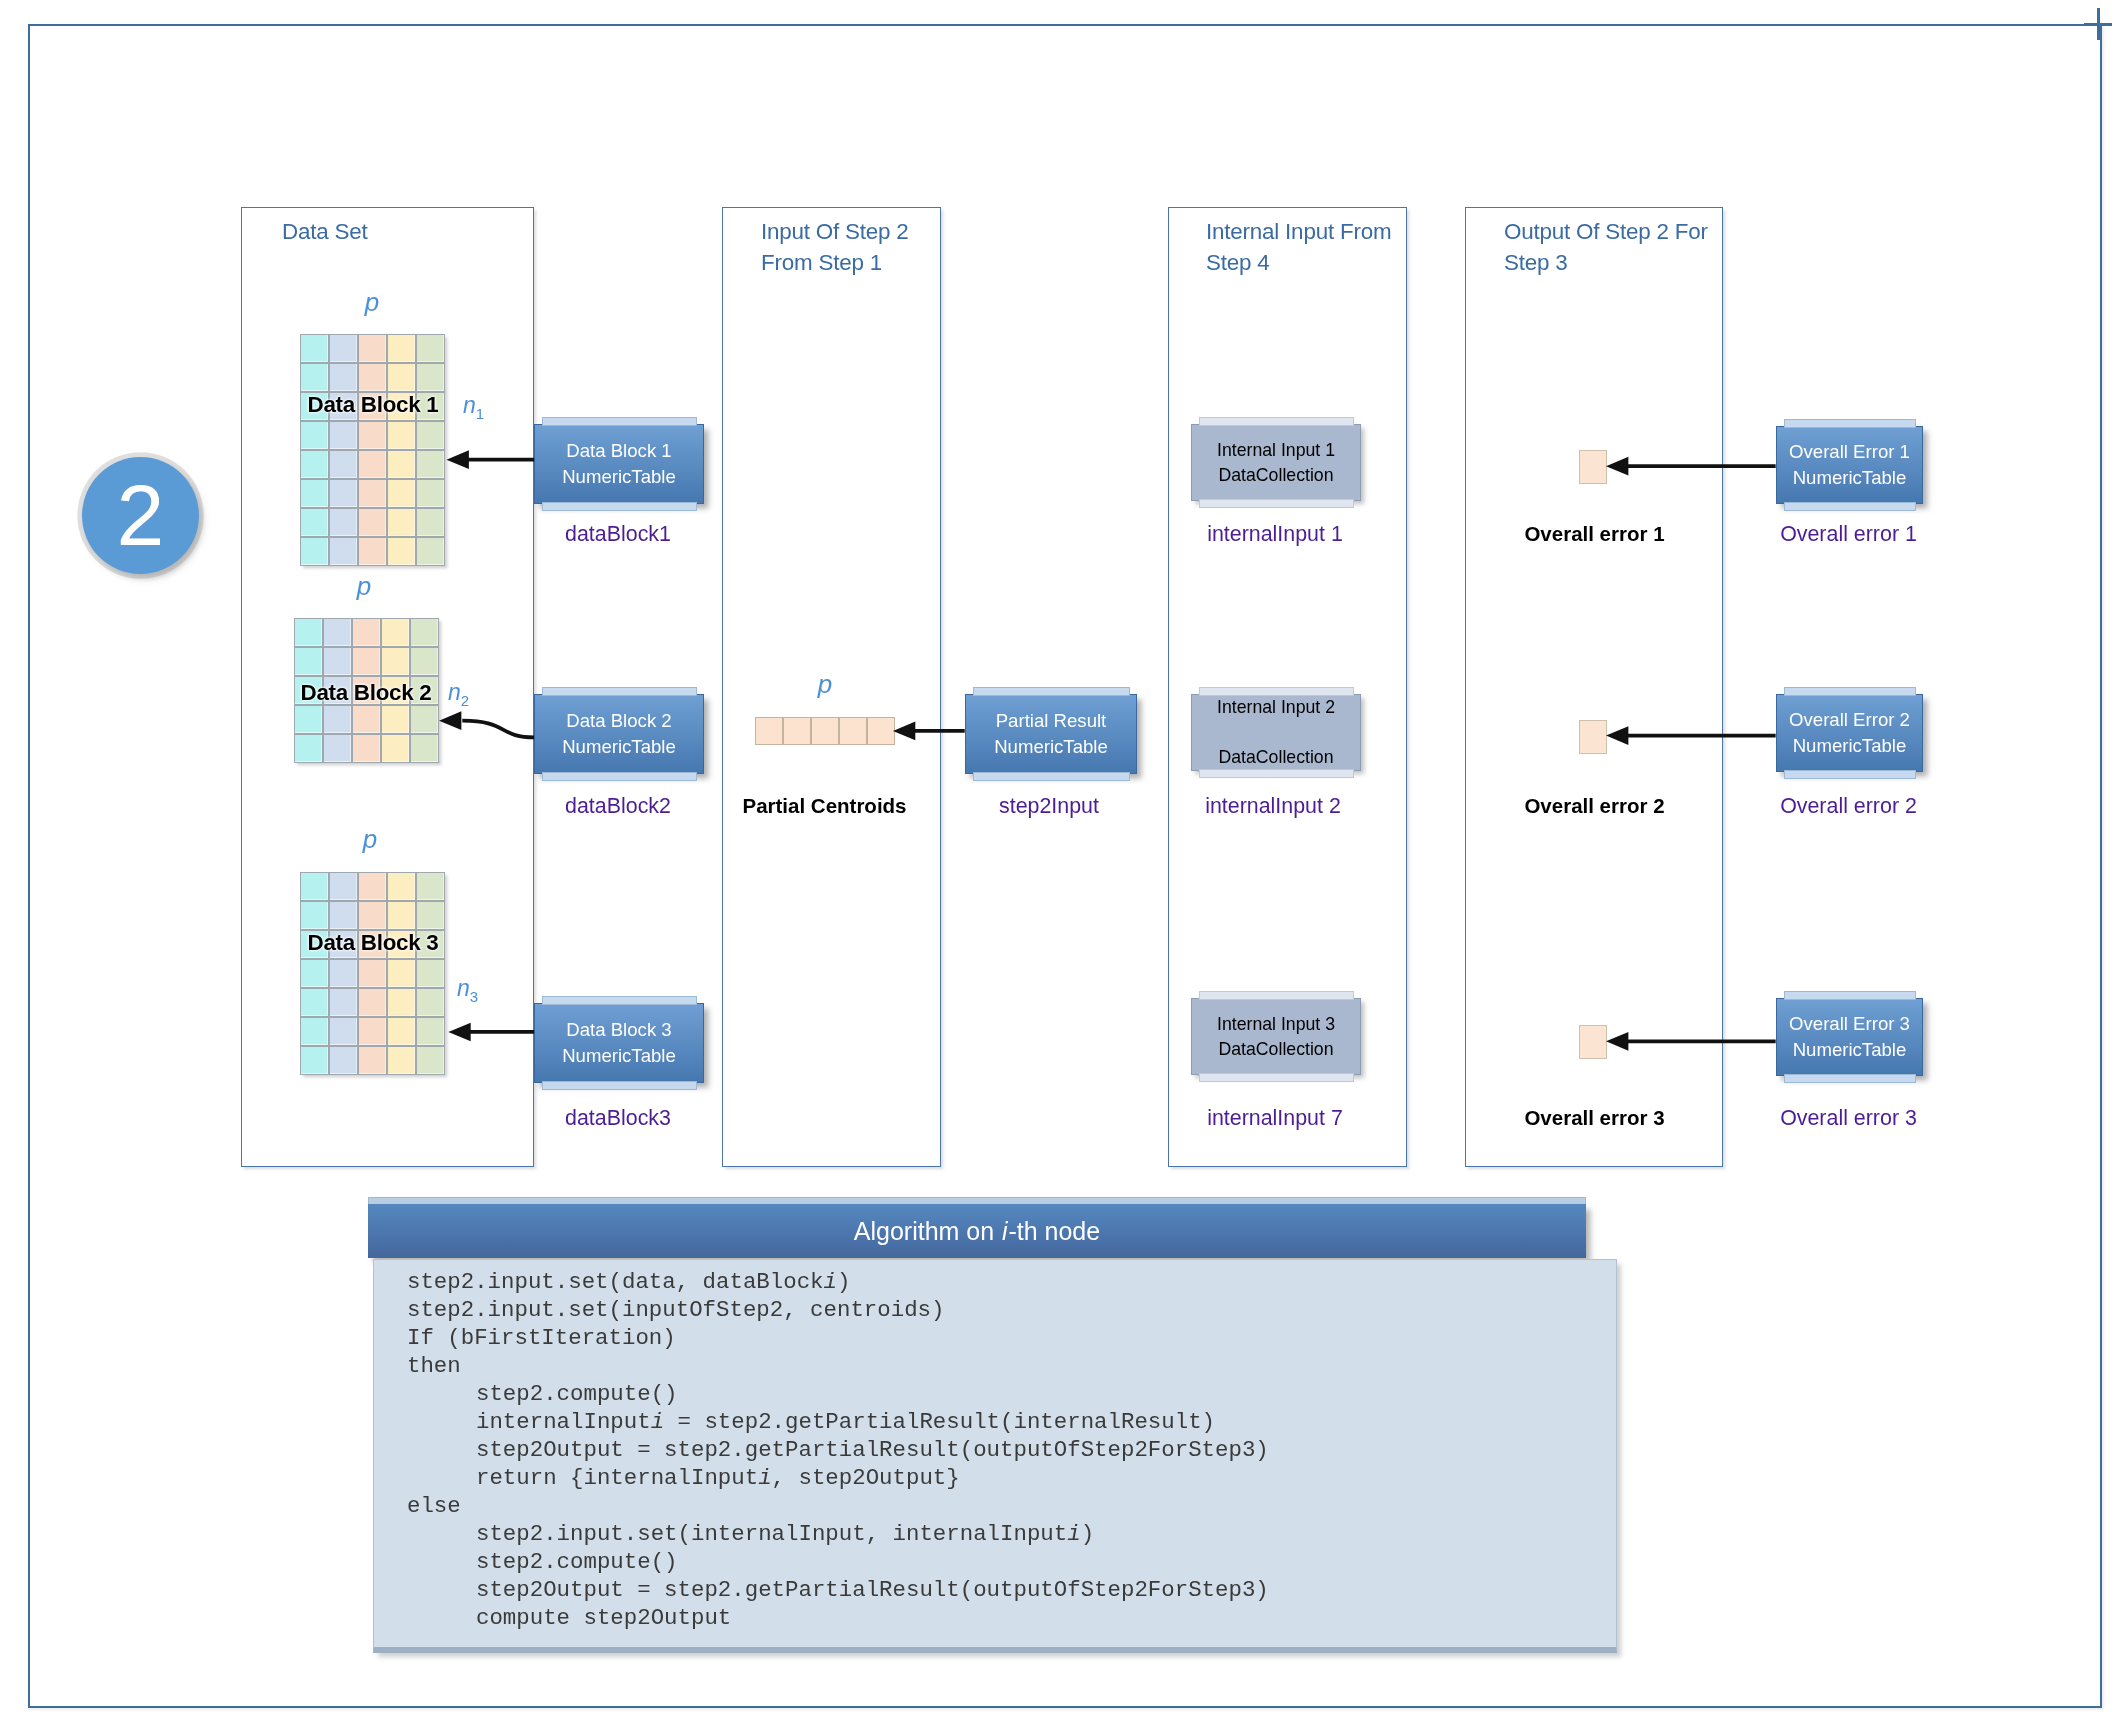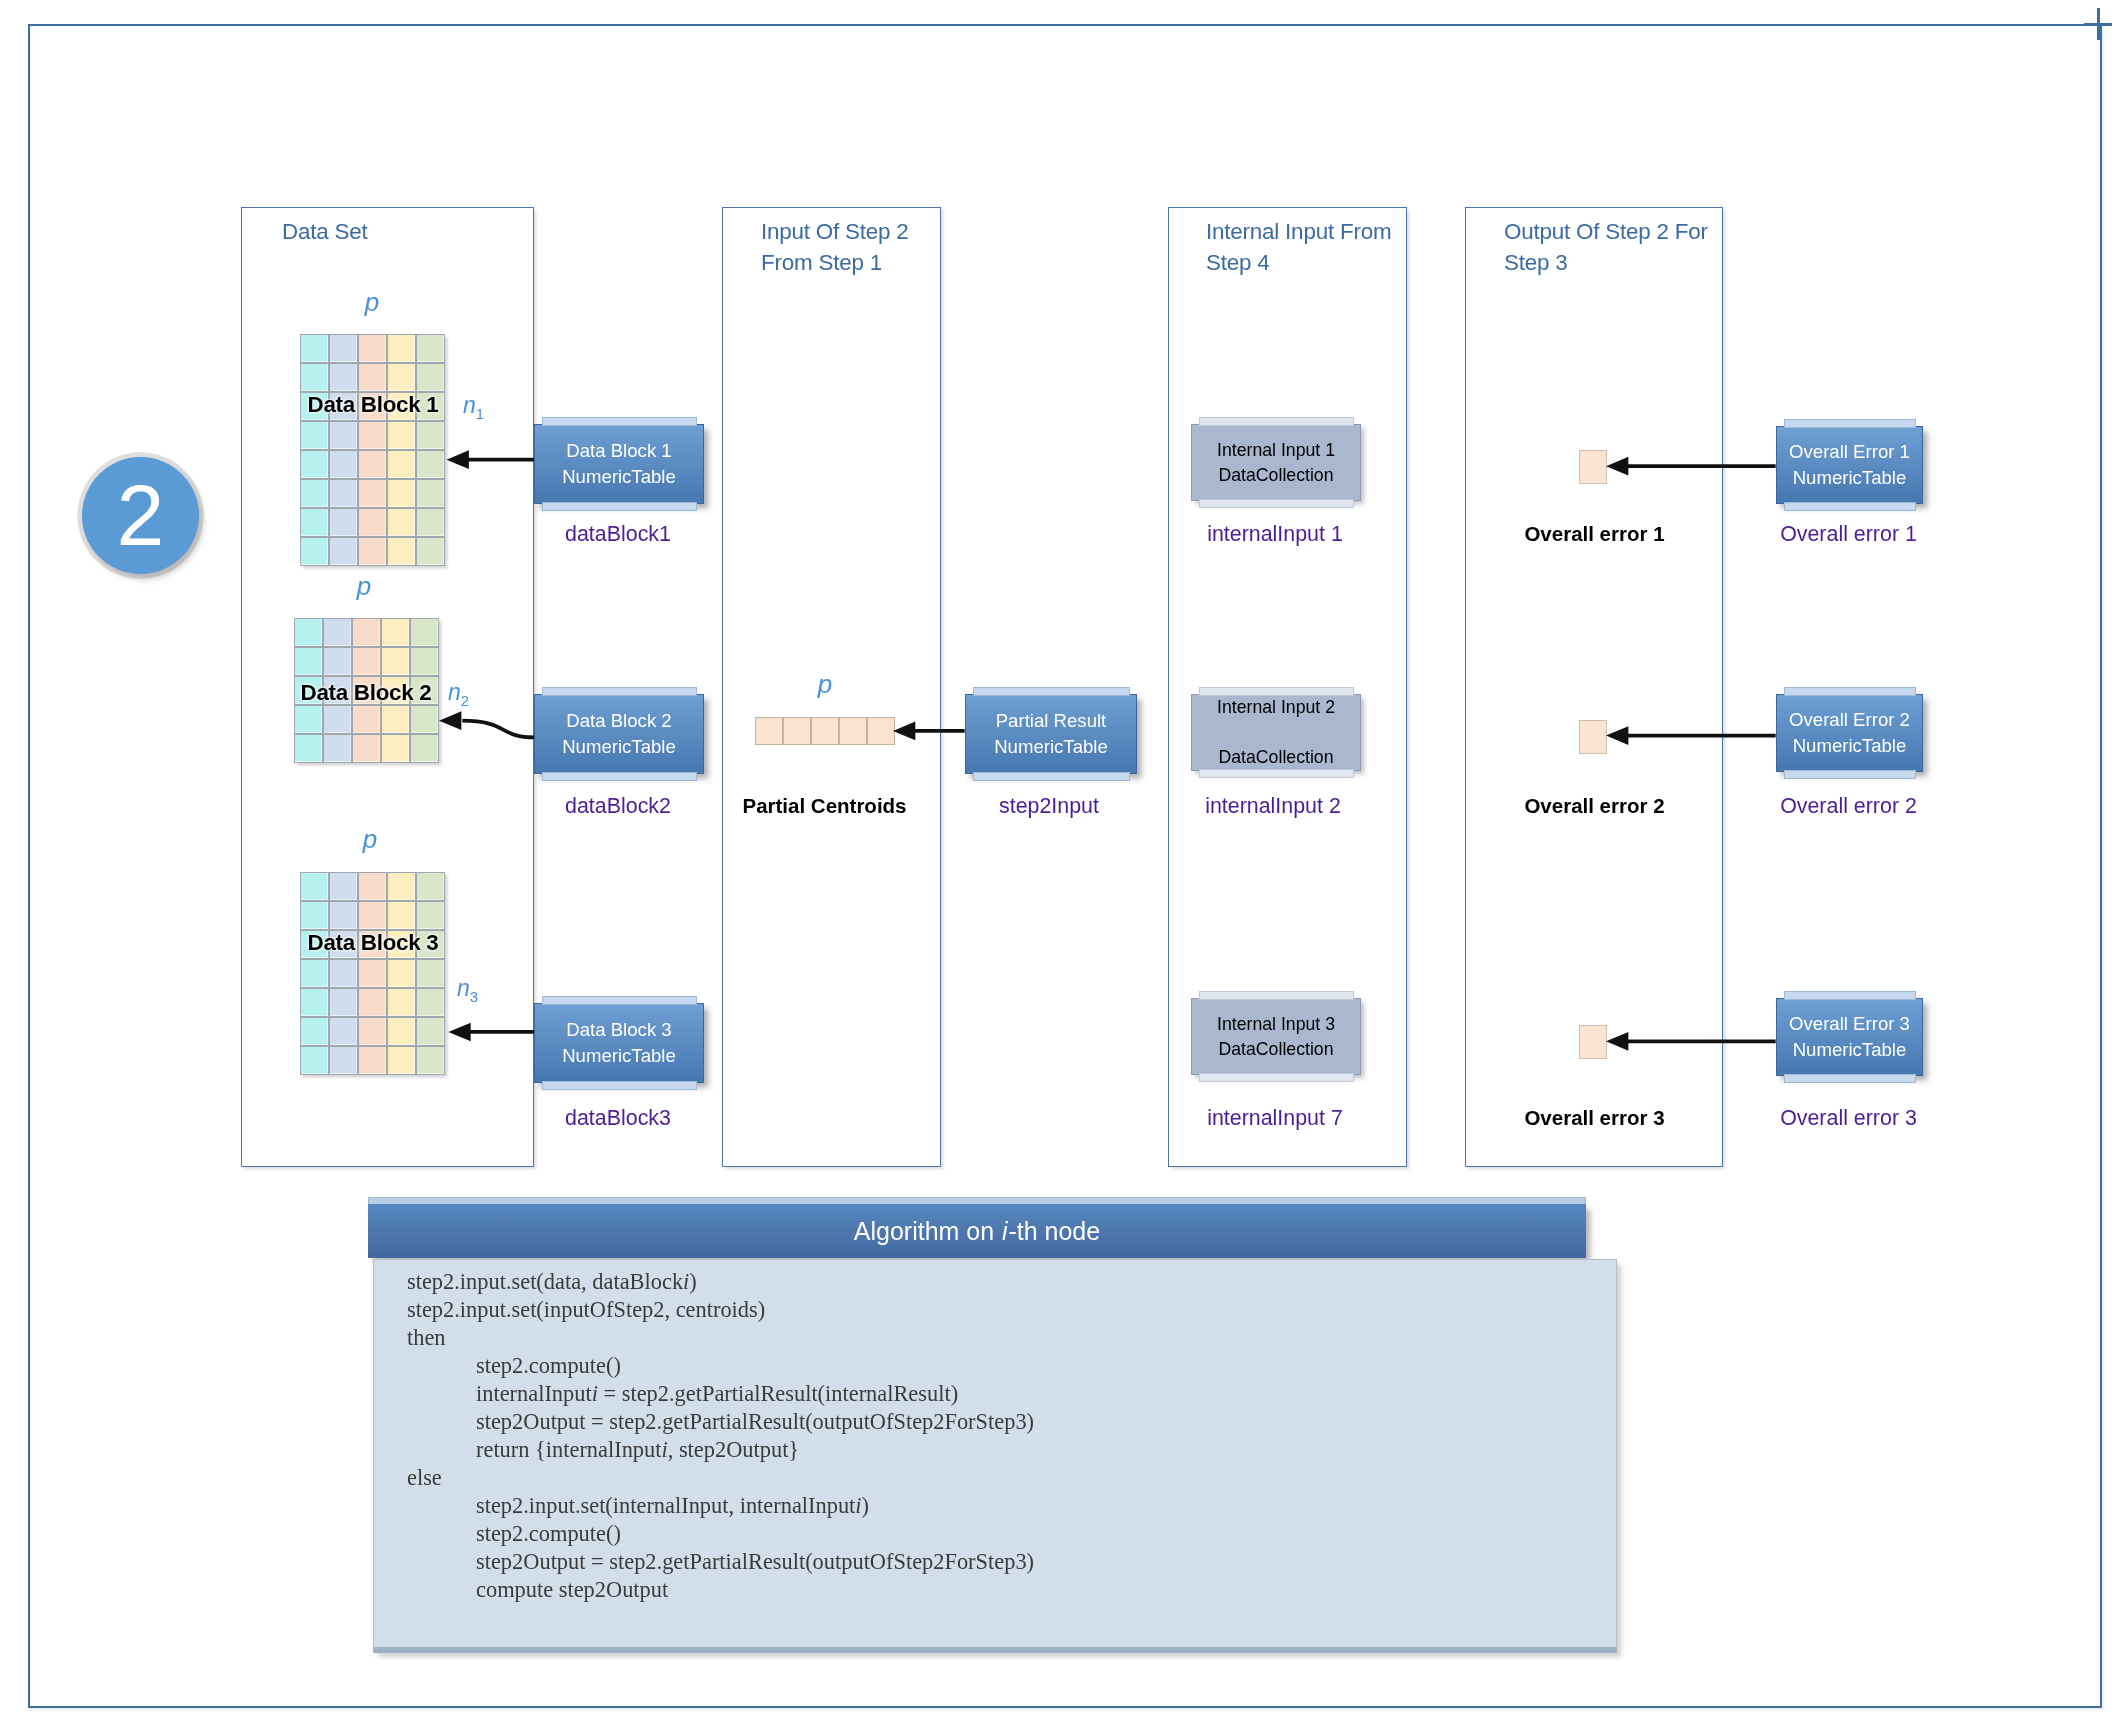--- a/index.html
+++ b/index.html
@@ -59,21 +59,21 @@
   .algo-strip{position:absolute;left:368px;top:1197px;width:1218px;height:9.3px;
         background:#b9cde3;border:0.9px solid #9db9d8;box-sizing:border-box;}
   .algo-header{position:absolute;left:368px;top:1204px;width:1218px;height:54px;
         background:linear-gradient(#5588c0,#44679d);color:#fff;font-size:25px;
         display:flex;align-items:center;justify-content:center;
         box-shadow:4.7px 4.7px 5.6px rgba(110,110,110,.5);}
   .algo-header i{margin:0 0.9px;}
   .codebox{position:absolute;left:373px;top:1259px;width:1209px;height:379px;background:#d2dfeb;
         border:0.9px solid #b3c1d1;border-bottom:6.5px solid #9db0c4;box-sizing:content-box;
         box-shadow:4.7px 4.7px 4.7px rgba(170,170,170,.55);
-        font-family:Liberation Serif, serif;font-size:22.4px;color:#3a3a3a;
+        font-family:Liberation Mono, monospace;font-size:22.4px;color:#3a3a3a;
         padding-top:8.4px;padding-left:33px;}
   .codeline{height:28px;line-height:28px;white-space:pre;}
   .codeline.ind{padding-left:69px;}
   .codeline i{font-style:italic;}
 </style>
 </head>
 <body>
 
 <div class="canvas">
 
@@ -318,20 +318,21 @@
   </svg>
 
   <div class="algo-strip"></div>
   <div class="algo-header">
     <span id="algo-title"><span>Algorithm on </span><i>i</i><span>-th node</span></span>
   </div>
   <div class="codebox">
     <div id="code-lines">
         <div class="codeline"><span>step2.input.set(data, dataBlock</span><i>i</i><span>)</span></div>
         <div class="codeline"><span>step2.input.set(inputOfStep2, centroids)</span></div>
+        <div class="codeline"><span>If (bFirstIteration)</span></div>
         <div class="codeline"><span>then</span></div>
         <div class="codeline ind"><span>step2.compute()</span></div>
         <div class="codeline ind"><span>internalInput</span><i>i</i><span> = step2.getPartialResult(internalResult)</span></div>
         <div class="codeline ind"><span>step2Output = step2.getPartialResult(outputOfStep2ForStep3)</span></div>
         <div class="codeline ind"><span>return {internalInput</span><i>i</i><span>, step2Output}</span></div>
         <div class="codeline"><span>else</span></div>
         <div class="codeline ind"><span>step2.input.set(internalInput, internalInput</span><i>i</i><span>)</span></div>
         <div class="codeline ind"><span>step2.compute()</span></div>
         <div class="codeline ind"><span>step2Output = step2.getPartialResult(outputOfStep2ForStep3)</span></div>
         <div class="codeline ind"><span>compute step2Output</span></div>

